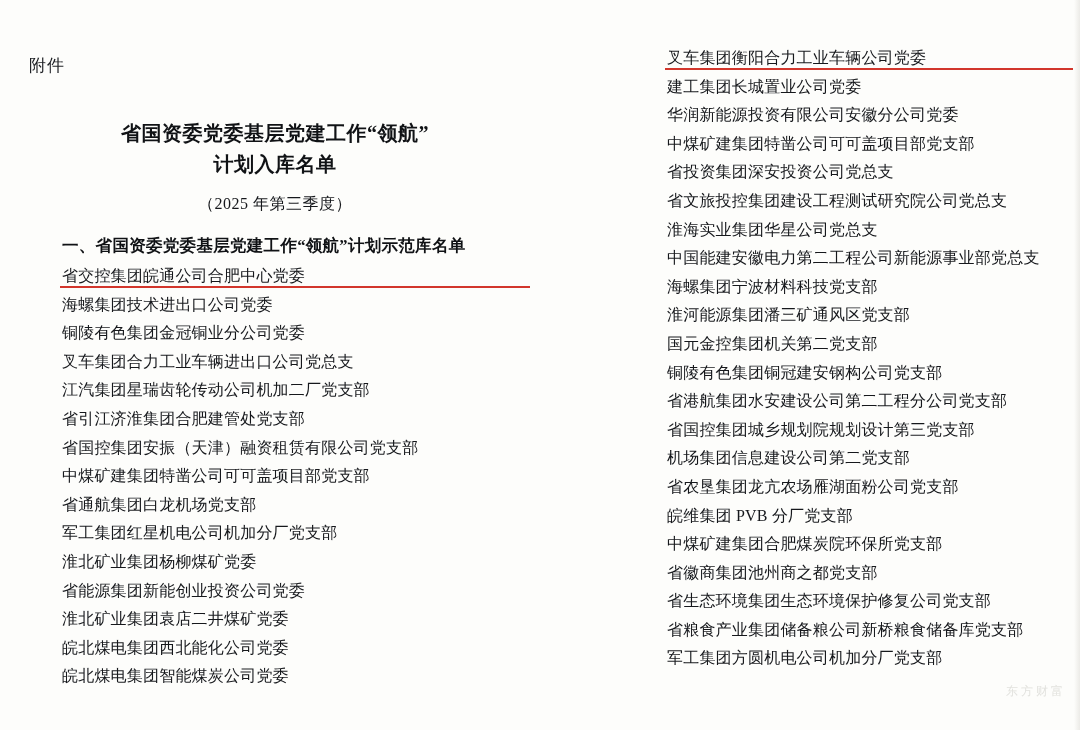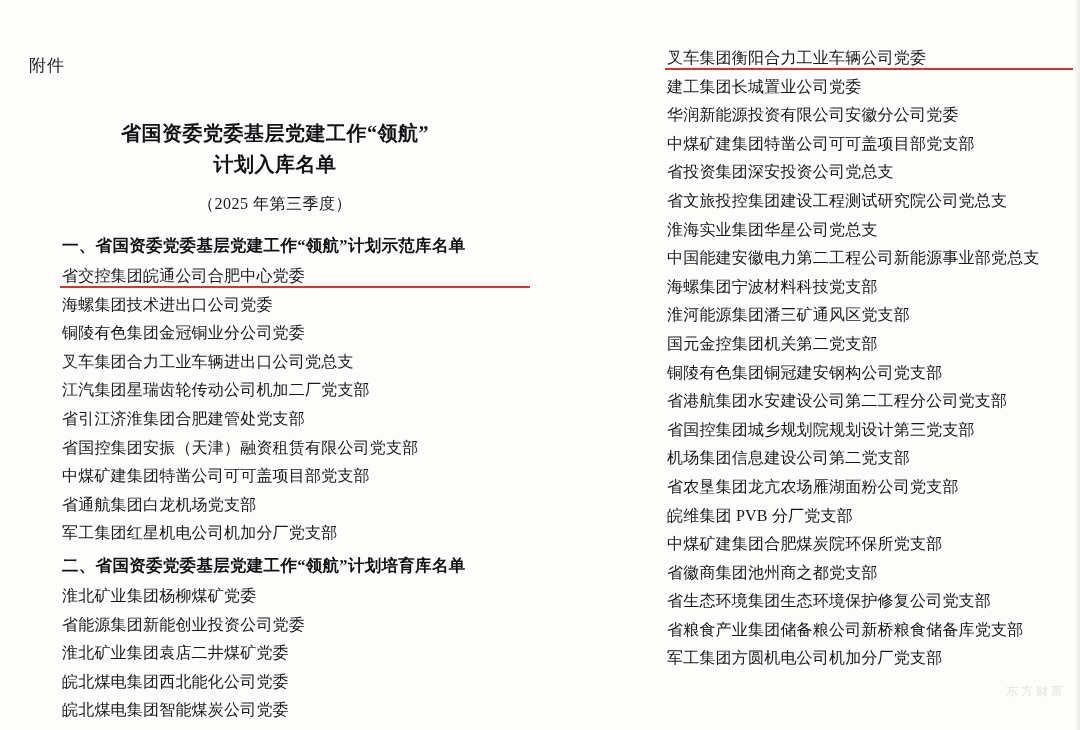--- a/index.html
+++ b/index.html
@@ -160,21 +160,20 @@
       <div class="entry">海螺集团技术进出口公司党委</div>
       <div class="entry">铜陵有色集团金冠铜业分公司党委</div>
       <div class="entry">叉车集团合力工业车辆进出口公司党总支</div>
       <div class="entry">江汽集团星瑞齿轮传动公司机加二厂党支部</div>
       <div class="entry">省引江济淮集团合肥建管处党支部</div>
       <div class="entry">省国控集团安振（天津）融资租赁有限公司党支部</div>
       <div class="entry">中煤矿建集团特凿公司可可盖项目部党支部</div>
       <div class="entry">省通航集团白龙机场党支部</div>
       <div class="entry">军工集团红星机电公司机加分厂党支部</div>
 
-      <div class="section-head">二、省国资委党委基层党建工作“领航”计划培育库名单</div>
       <div class="entry">淮北矿业集团杨柳煤矿党委</div>
       <div class="entry">省能源集团新能创业投资公司党委</div>
       <div class="entry">淮北矿业集团袁店二井煤矿党委</div>
       <div class="entry">皖北煤电集团西北能化公司党委</div>
       <div class="entry">皖北煤电集团智能煤炭公司党委</div>
     </div>
   </div>
 
   <div class="gutter"></div>
 

